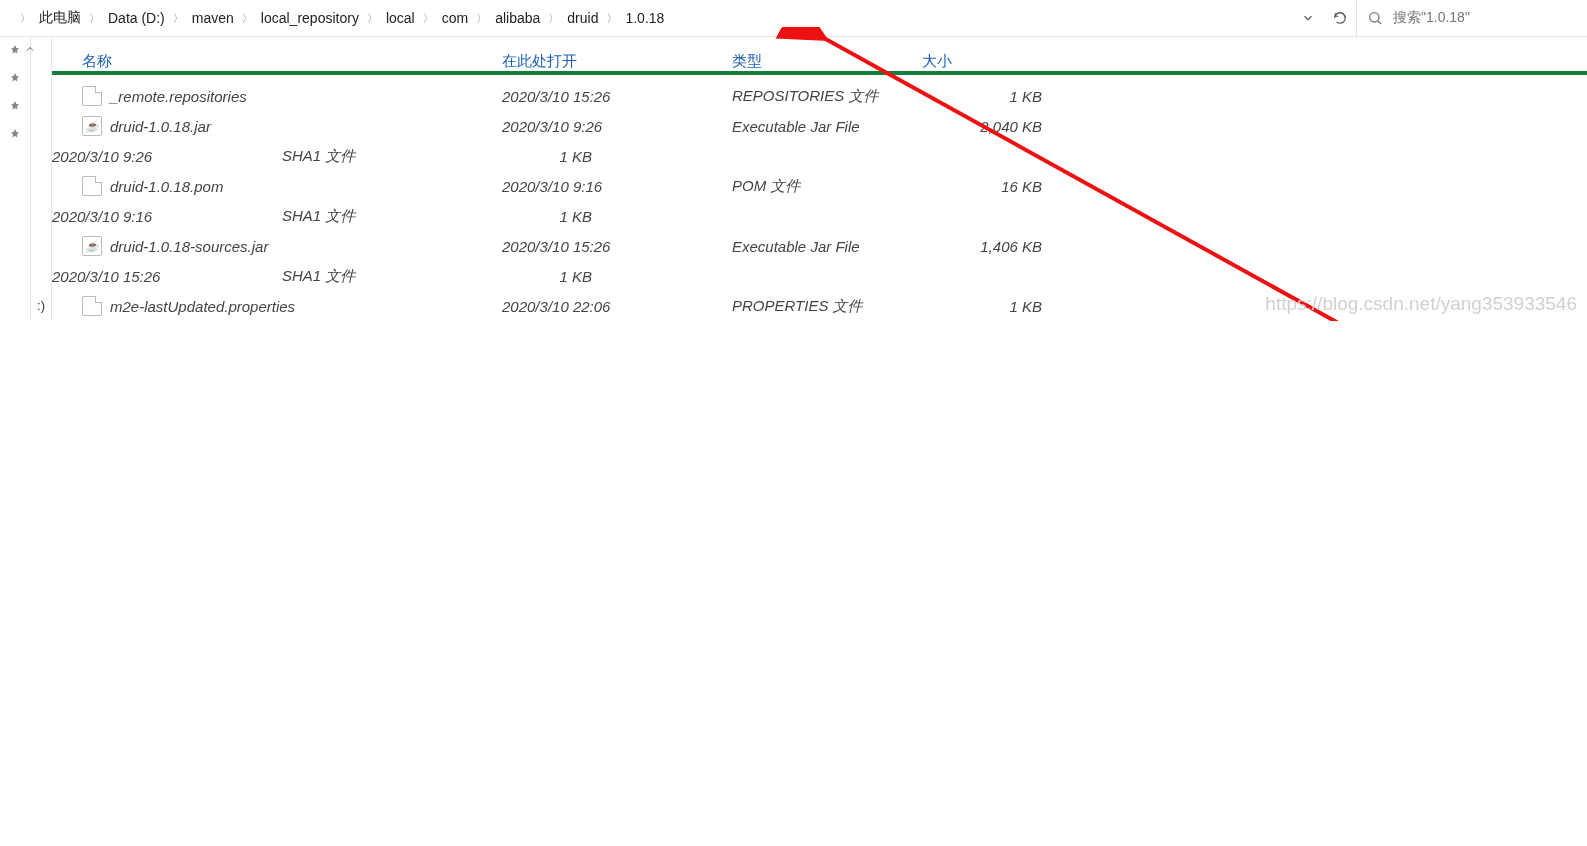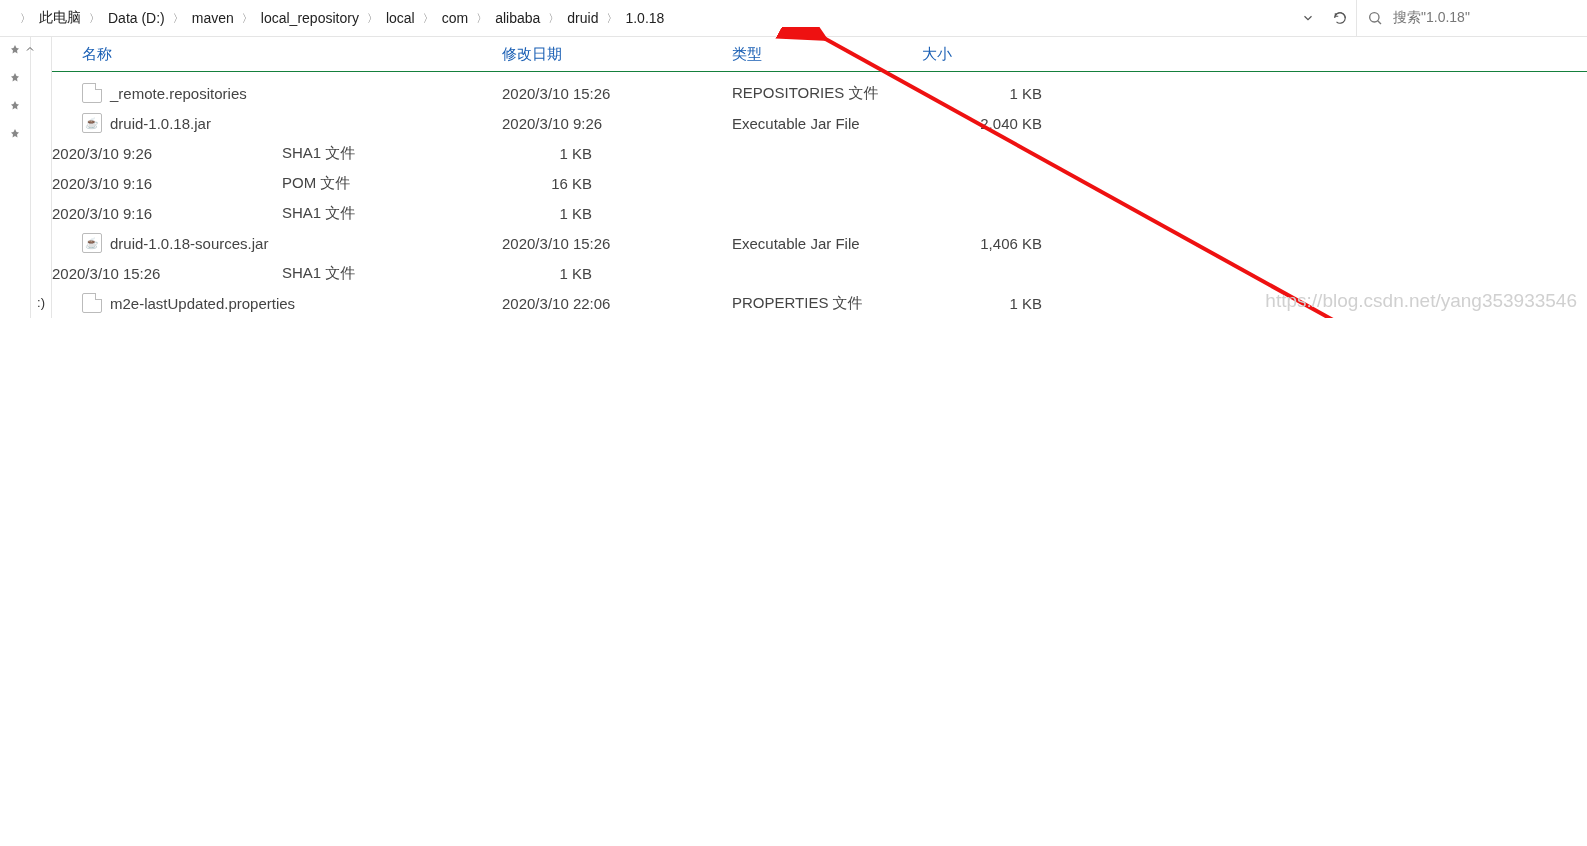--- a/index.html
+++ b/index.html
@@ -11,26 +11,26 @@
   .nav-btn svg{width:14px;height:14px;stroke:#555;stroke-width:2;fill:none;}
   .search{display:flex;align-items:center;min-width:210px;height:100%;border-left:1px solid #e5e5e5;padding:0 10px;color:#777;}
   .search svg{width:16px;height:16px;stroke:#777;stroke-width:2;fill:none;margin-right:10px;}
   .content{display:flex;height:calc(100% - 36px);}
   .pin-col{width:30px;border-right:1px solid #e5e5e5;display:flex;flex-direction:column;align-items:center;padding-top:6px;gap:12px;position:relative;}
   .pin-col .expand{position:absolute;top:2px;right:-10px;width:20px;height:20px;display:flex;align-items:center;justify-content:center;}
   .pin{color:#666;}
   .pin svg{width:12px;height:12px;fill:#666;}
   .nav-col{width:20px;border-right:1px solid #e5e5e5;display:flex;flex-direction:column;justify-content:flex-end;align-items:center;padding-bottom:8px;color:#333;font-size:13px;}
   .files{flex:1;position:relative;}
-  .hdr{display:flex;align-items:center;height:34px;border-bottom:1px solid #15803d;color:#1a5fb4;font-size:15px;}
+  .hdr{display:flex;align-items:flex-end;height:34px;border-bottom:4px solid #15803d;color:#1a5fb4;font-size:15px;}
   .hdr-name{padding-left:30px;width:420px;}
   .hdr-date{width:230px;}
   .hdr-type{width:190px;}
   .hdr-size{width:120px;text-align:left;}
-  .rows{padding-top:6px;}
+  .rows{padding-top:6px;font-style:italic;}
   .row{display:flex;align-items:center;height:30px;font-size:15px;color:#444;}
   .cell-name{padding-left:30px;width:420px;display:flex;align-items:center;gap:8px;}
   .cell-date{width:230px;}
   .cell-type{width:190px;}
   .cell-size{width:120px;text-align:right;padding-right:24px;}
   .ico{width:18px;height:18px;display:flex;align-items:center;justify-content:center;}
   .ico.file{border:1px solid #bbb;border-radius:2px;position:relative;background:#fff;}
   .ico.file::after{content:"";position:absolute;top:-1px;right:-1px;width:6px;height:6px;border-left:1px solid #bbb;border-bottom:1px solid #bbb;background:#fff;}
   .ico.jar{border:1px solid #bbb;border-radius:2px;background:#fff;display:flex;align-items:center;justify-content:center;}
   .ico.jar span{font-size:10px;color:#c0392b;font-weight:bold;}
@@ -114,21 +114,21 @@
     <span class="pin"><svg viewBox="0 0 24 24">
           <path d="M12 2l3 6 5 1-4 4 1 6-5-3-5 3 1-6-4-4 5-1z" fill="#888"></path>
         </svg></span>
   </div>
   <div class="nav-col">
     <span>:)</span>
   </div>
   <div class="files">
     <div class="hdr">
       <div class="hdr-name">名称</div>
-      <div class="hdr-date">修改日期</div>
+      <div class="hdr-date">在此处打开</div>
       <div class="hdr-type">类型</div>
       <div class="hdr-size">大小</div>
     </div>
     <div class="rows" id="rows">
         <div class="row">
           <div class="cell-name">
             <span class="ico file"></span>
             <span>_remote.repositories</span>
           </div>
           <div class="cell-date">2020/3/10 15:26</div>
@@ -145,20 +145,24 @@
           <div class="cell-date">2020/3/10 9:26</div>
           <div class="cell-type">Executable Jar File</div>
           <div class="cell-size">2,040 KB</div>
         </div>
         <div class="row">
           <div class="cell-date">2020/3/10 9:26</div>
           <div class="cell-type">SHA1 文件</div>
           <div class="cell-size">1 KB</div>
         </div>
         <div class="row">
+          <div class="cell-name">
+            <span class="ico file"></span>
+            <span>druid-1.0.18.pom</span>
+          </div>
           <div class="cell-date">2020/3/10 9:16</div>
           <div class="cell-type">POM 文件</div>
           <div class="cell-size">16 KB</div>
         </div>
         <div class="row">
           <div class="cell-date">2020/3/10 9:16</div>
           <div class="cell-type">SHA1 文件</div>
           <div class="cell-size">1 KB</div>
         </div>
         <div class="row">

